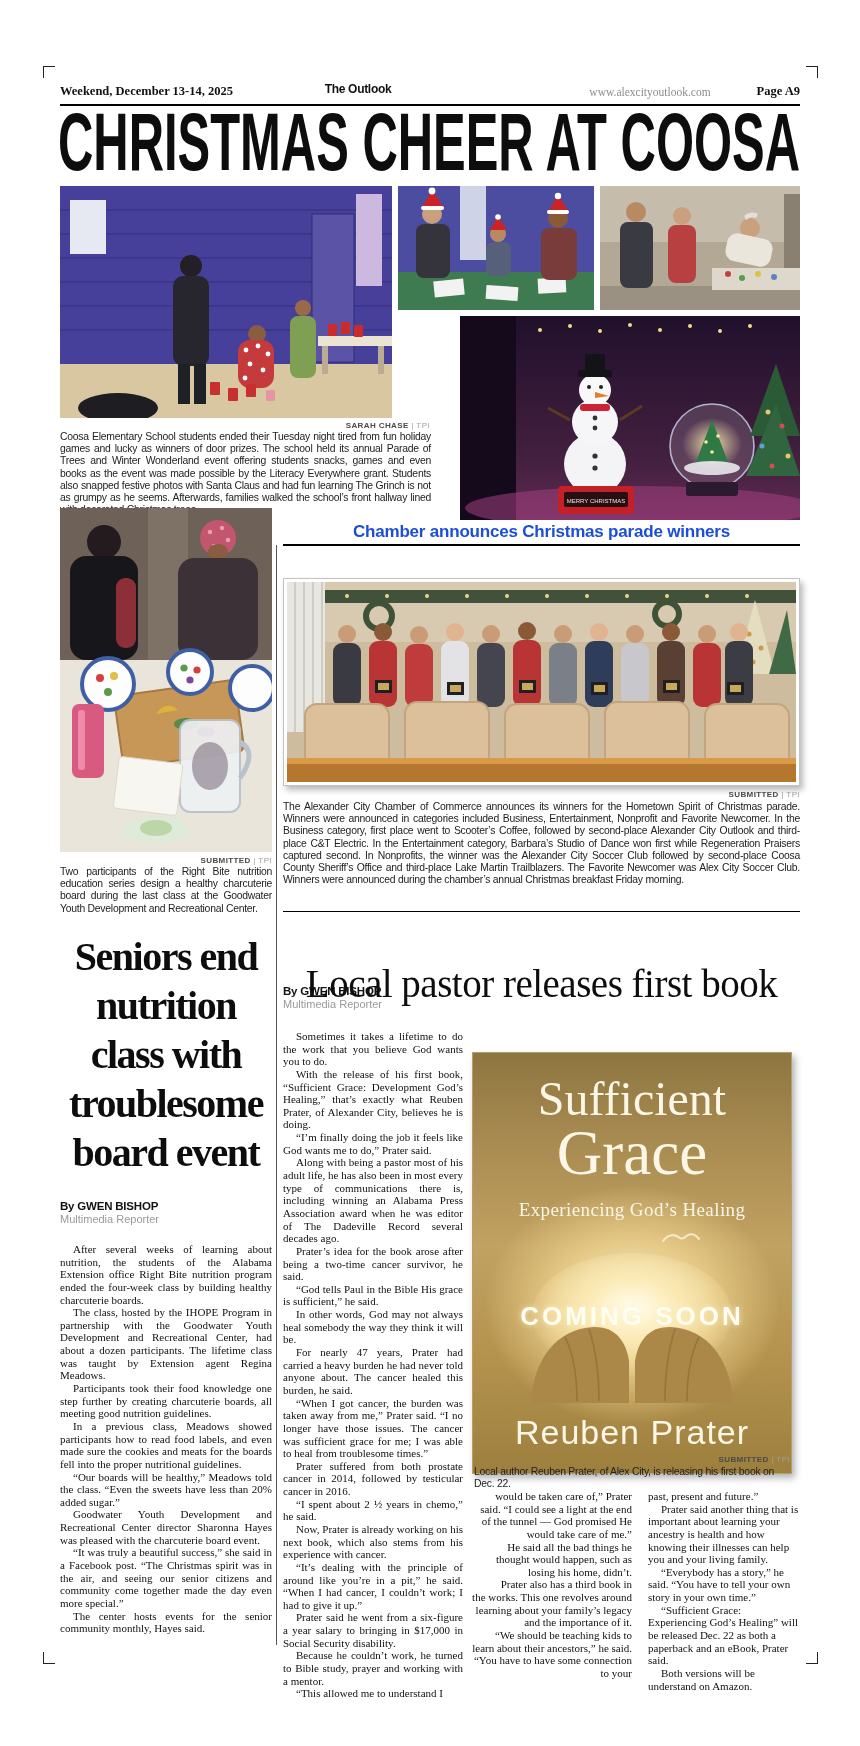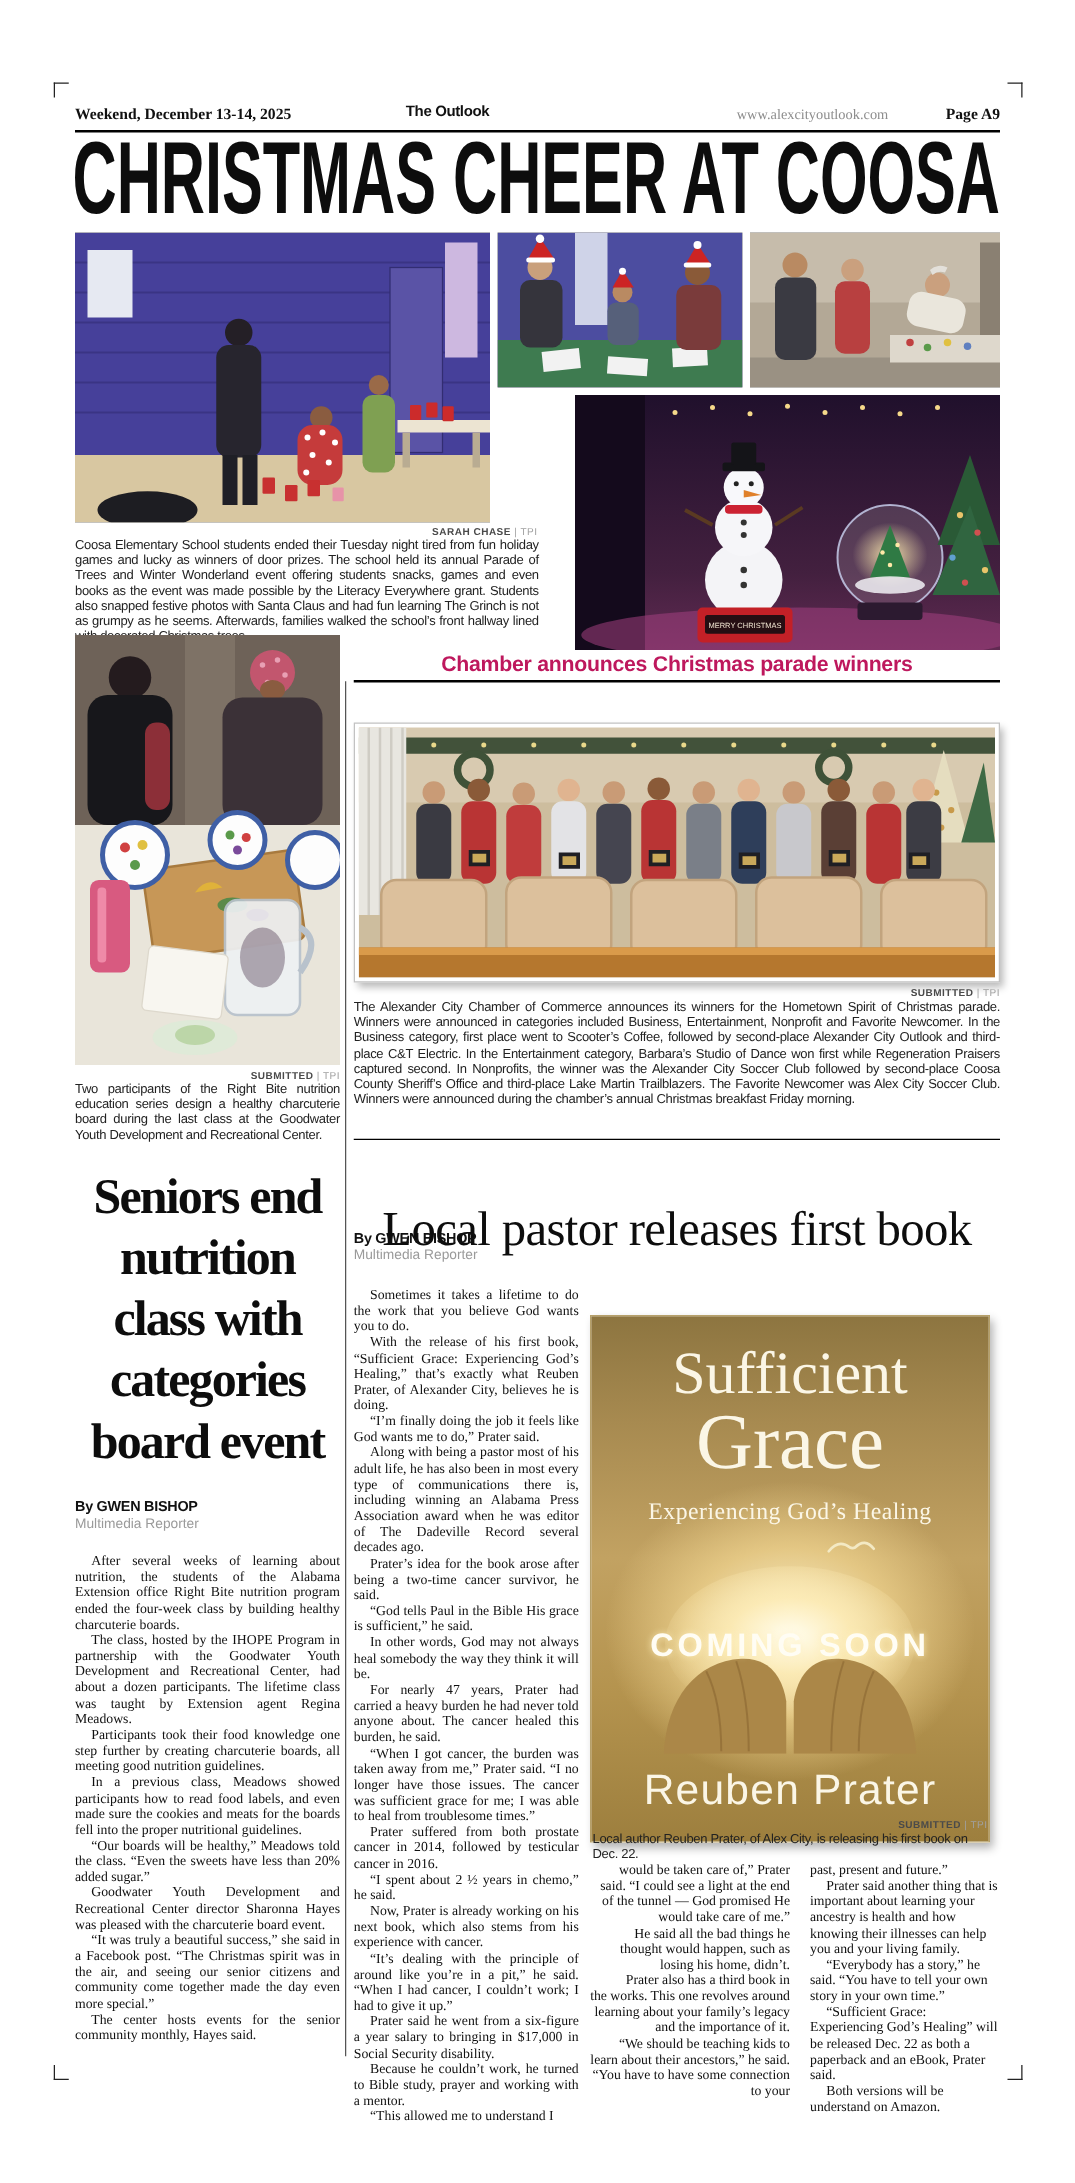--- a/index.html
+++ b/index.html
@@ -331,21 +331,21 @@
   <div class="credit" style="left:60px; top:856px; width:212px;">
     <span>SUBMITTED</span>
     <span class="org">| TPI</span>
   </div>
   <div class="caption" style="left:60px; top:866px; width:212px;">Two participants of the Right Bite nutrition education series design a healthy charcuterie board during the last class at the Goodwater Youth Development and Recreational Center.</div>
 
   <div class="abs serif-head seniors-head">
     <div>Seniors end</div>
     <div>nutrition</div>
     <div>class with</div>
-    <div>categories</div>
+    <div>troublesome</div>
     <div>board event</div>
   </div>
 
   <div class="byline" style="left:60px; top:1200px;">
     <span class="by">By GWEN BISHOP</span>
     <span class="title">Multimedia Reporter</span>
   </div>
 
   <div class="bodycol" style="left:60px; top:1243px; width:212px;">
       <p>After several weeks of learning about nutrition, the students of the Alabama Extension office Right Bite nutrition program ended the four-week class by building healthy charcuterie boards.</p>
@@ -354,21 +354,21 @@
       <p>In a previous class, Meadows showed participants how to read food labels, and even made sure the cookies and meats for the boards fell into the proper nutritional guidelines.</p>
       <p>“Our boards will be healthy,” Meadows told the class. “Even the sweets have less than 20% added sugar.”</p>
       <p>Goodwater Youth Development and Recreational Center director Sharonna Hayes was pleased with the charcuterie board event.</p>
       <p>“It was truly a beautiful success,” she said in a Facebook post. “The Christmas spirit was in the air, and seeing our senior citizens and community come together made the day even more special.”</p>
       <p>The center hosts events for the senior community monthly, Hayes said.</p>
     </div>
 
   <div class="vrule" style="left:276px; top:545px; height:1100px;"></div>
 
   <div class="hrule" style="left:283px; top:544px; width:517px; height:1.5px;"></div>
-  <div class="section-head-blue" style="left:283px; top:522px; width:517px; color:#be185d;">Chamber announces Christmas parade winners</div>
+  <div class="section-head-blue" style="left:283px; top:522px; width:517px; color:#1d4ed8;">Chamber announces Christmas parade winners</div>
 
   <div class="photo framed" style="left:283px; top:578px; width:509px; height:200px;">
     <svg width="509" height="200" viewBox="0 0 509 200">
       <rect width="509" height="200" fill="#cdbd9e"></rect>
       <rect width="509" height="60" fill="#d8cab0"></rect>
 
       <rect y="8" width="509" height="13" fill="#42523a"></rect>
       <g fill="#e8d88a">
           <circle cx="20" cy="14" r="2"></circle>
           <circle cx="60" cy="14" r="2"></circle>
@@ -466,21 +466,21 @@
 
   <div class="abs serif-head pastor-head">Local pastor releases first book</div>
 
   <div class="byline" style="left:283px; top:985px;">
     <span class="by">By GWEN BISHOP</span>
     <span class="title">Multimedia Reporter</span>
   </div>
 
   <div class="bodycol" style="left:283px; top:1030px; width:180px;">
       <p>Sometimes it takes a lifetime to do the work that you believe God wants you to do.</p>
-      <p>With the release of his first book, “Sufficient Grace: Experiencing God’s Healing,” that’s exactly what Reuben Prater, of Alexander City, believes he is doing.</p>
+      <p>With the release of his first book, “Sufficient Grace: Development God’s Healing,” that’s exactly what Reuben Prater, of Alexander City, believes he is doing.</p>
       <p>“I’m finally doing the job it feels like God wants me to do,” Prater said.</p>
       <p>Along with being a pastor most of his adult life, he has also been in most every type of communications there is, including winning an Alabama Press Association award when he was editor of The Dadeville Record several decades ago.</p>
       <p>Prater’s idea for the book arose after being a two-time cancer survivor, he said.</p>
       <p>“God tells Paul in the Bible His grace is sufficient,” he said.</p>
       <p>In other words, God may not always heal somebody the way they think it will be.</p>
       <p>For nearly 47 years, Prater had carried a heavy burden he had never told anyone about. The cancer healed this burden, he said.</p>
       <p>“When I got cancer, the burden was taken away from me,” Prater said. “I no longer have those issues. The cancer was sufficient grace for me; I was able to heal from troublesome times.”</p>
       <p>Prater suffered from both prostate cancer in 2014, followed by testicular cancer in 2016.</p>
       <p>“I spent about 2 ½ years in chemo,” he said.</p>
       <p>Now, Prater is already working on his next book, which also stems from his experience with cancer.</p>

